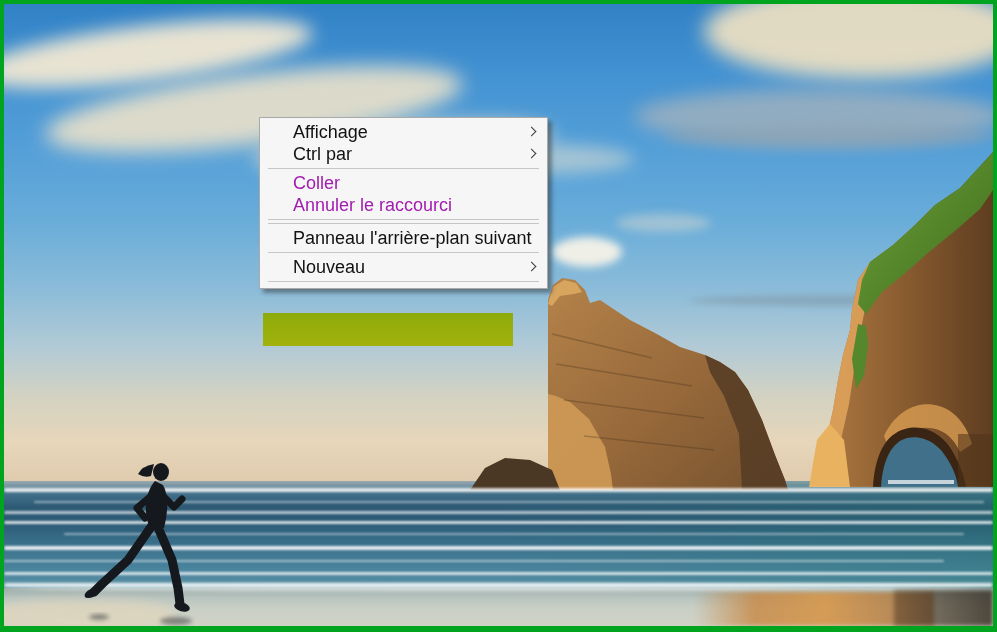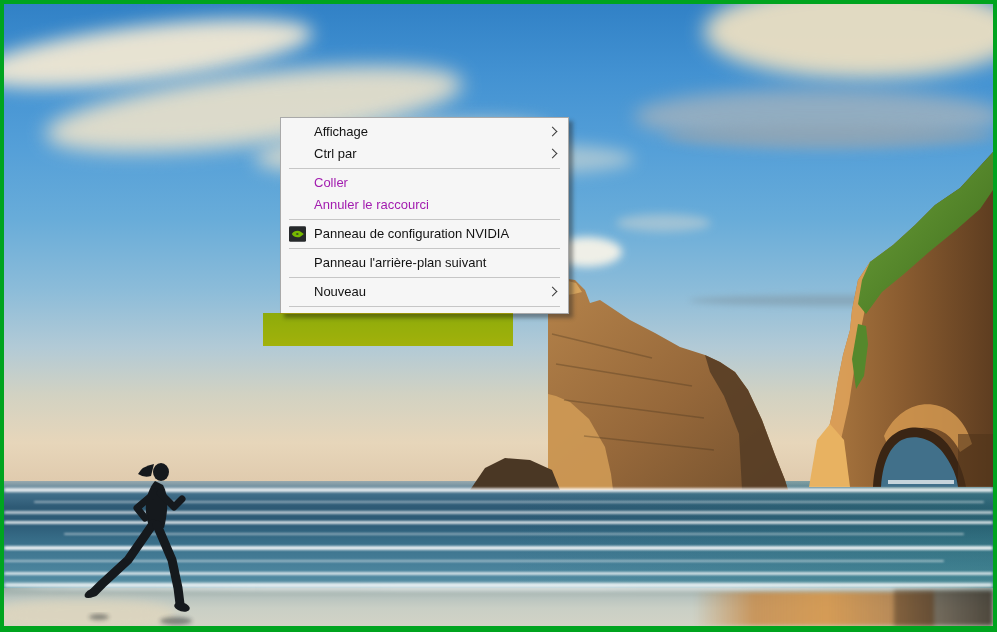--- a/index.html
+++ b/index.html
@@ -33,21 +33,21 @@
     background:linear-gradient(90deg,rgba(190,120,50,0),rgba(198,130,58,.75) 25%,
       rgba(214,146,66,.85) 55%,rgba(150,95,45,.7));}
   .sand-dark{position:absolute;left:890px;top:586px;width:99px;height:36px;filter:blur(2px);
     background:linear-gradient(90deg,rgba(80,58,36,.5),rgba(45,36,26,.8));}
 
   svg{position:absolute;left:0;top:0;}
 
   
   .menu{position:absolute;left:255px;top:113px;width:289px;background:#f6f6f6;
     border:1px solid #a9a9a9;box-shadow:4px 4px 4px rgba(40,40,40,.45);
-    padding:3px 0;font-size:13px;color:#121212;margin-left:21px;}
+    padding:3px 0;font-size:18px;color:#121212;}
   .mi{position:relative;height:22px;line-height:22px;padding-left:33px;white-space:nowrap;}
   .mi.disabled{color:#a21caf;}
   .mi .shortcut{position:absolute;right:20px;top:0;}
   .mi .chev{position:absolute;right:12px;top:7px;width:7px;height:7px;
     border-top:1.5px solid #3a3a3a;border-right:1.5px solid #3a3a3a;transform:rotate(45deg);}
   .mi .ic{position:absolute;left:8px;top:3px;width:17px;height:16px;}
   .sep{height:1px;background:#c6c6c6;margin:3px 8px;}
 
   
   .hl{position:absolute;left:259px;top:309px;width:250px;height:33px;background:#e8e000;
@@ -176,31 +176,20 @@
       <span class="chev"></span>
     </div>
     <div class="sep"></div>
     <div class="mi disabled">
       <span>Coller</span>
     </div>
     <div class="mi disabled">
       <span>Annuler le raccourci</span>
     </div>
     <div class="sep"></div>
-    <div class="mi">
-      <span class="ic">
-        <svg width="17" height="16" viewBox="0 0 24 22">
-          <rect width="24" height="22" rx="2" fill="#26292b"></rect>
-          <path fill="#76b900" d="M4,11 C7,6 13,5 17,8 L21,11 L17,14 C13,17 7,16 4,11 Z
-            M8,11 C10,8.5 13,8.5 15,11 C13,13.5 10,13.5 8,11 Z"></path>
-          <path fill="#26292b" d="M9.5,11 C11,9.5 12.5,9.5 14,11 C12.5,12.5 11,12.5 9.5,11 Z"></path>
-        </svg>
-      </span>
-      <span>Panneau de configuration NVIDIA</span>
-    </div>
     <div class="sep"></div>
     <div class="mi">
       <span>Panneau l'arrière-plan suivant</span>
     </div>
     <div class="sep"></div>
     <div class="mi">
       <span>Nouveau</span>
       <span class="chev"></span>
     </div>
     <div class="sep"></div>

